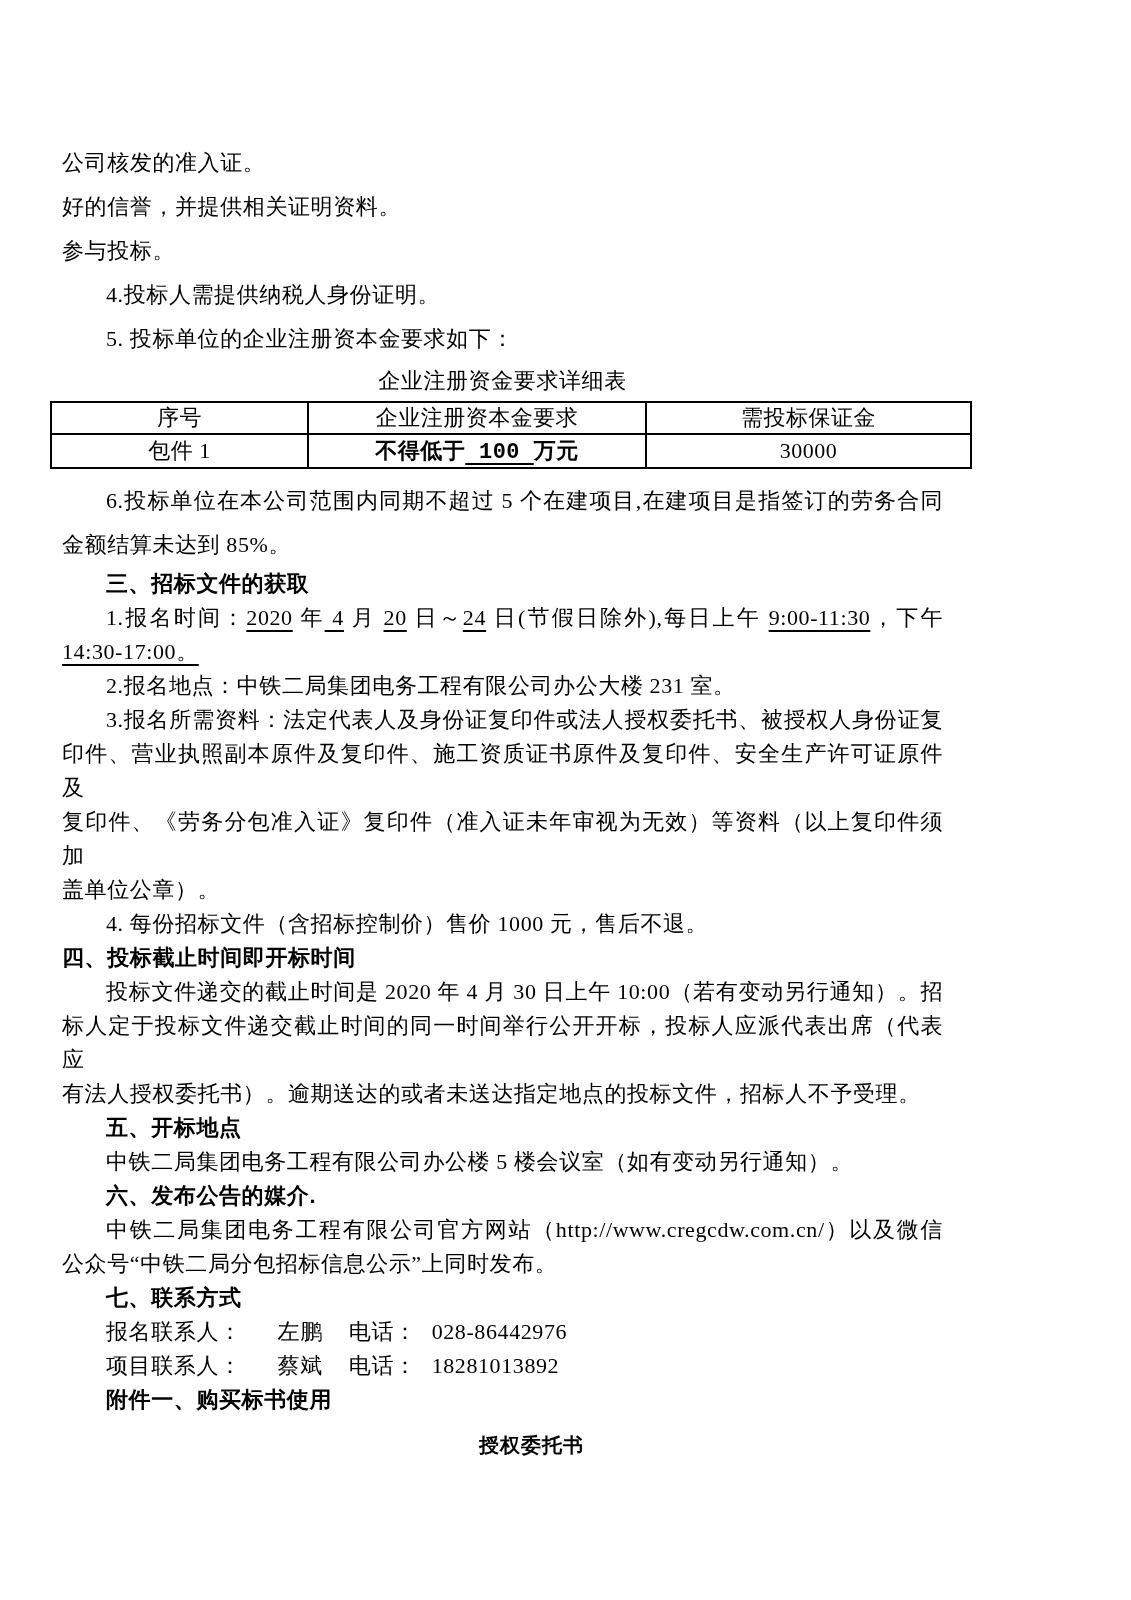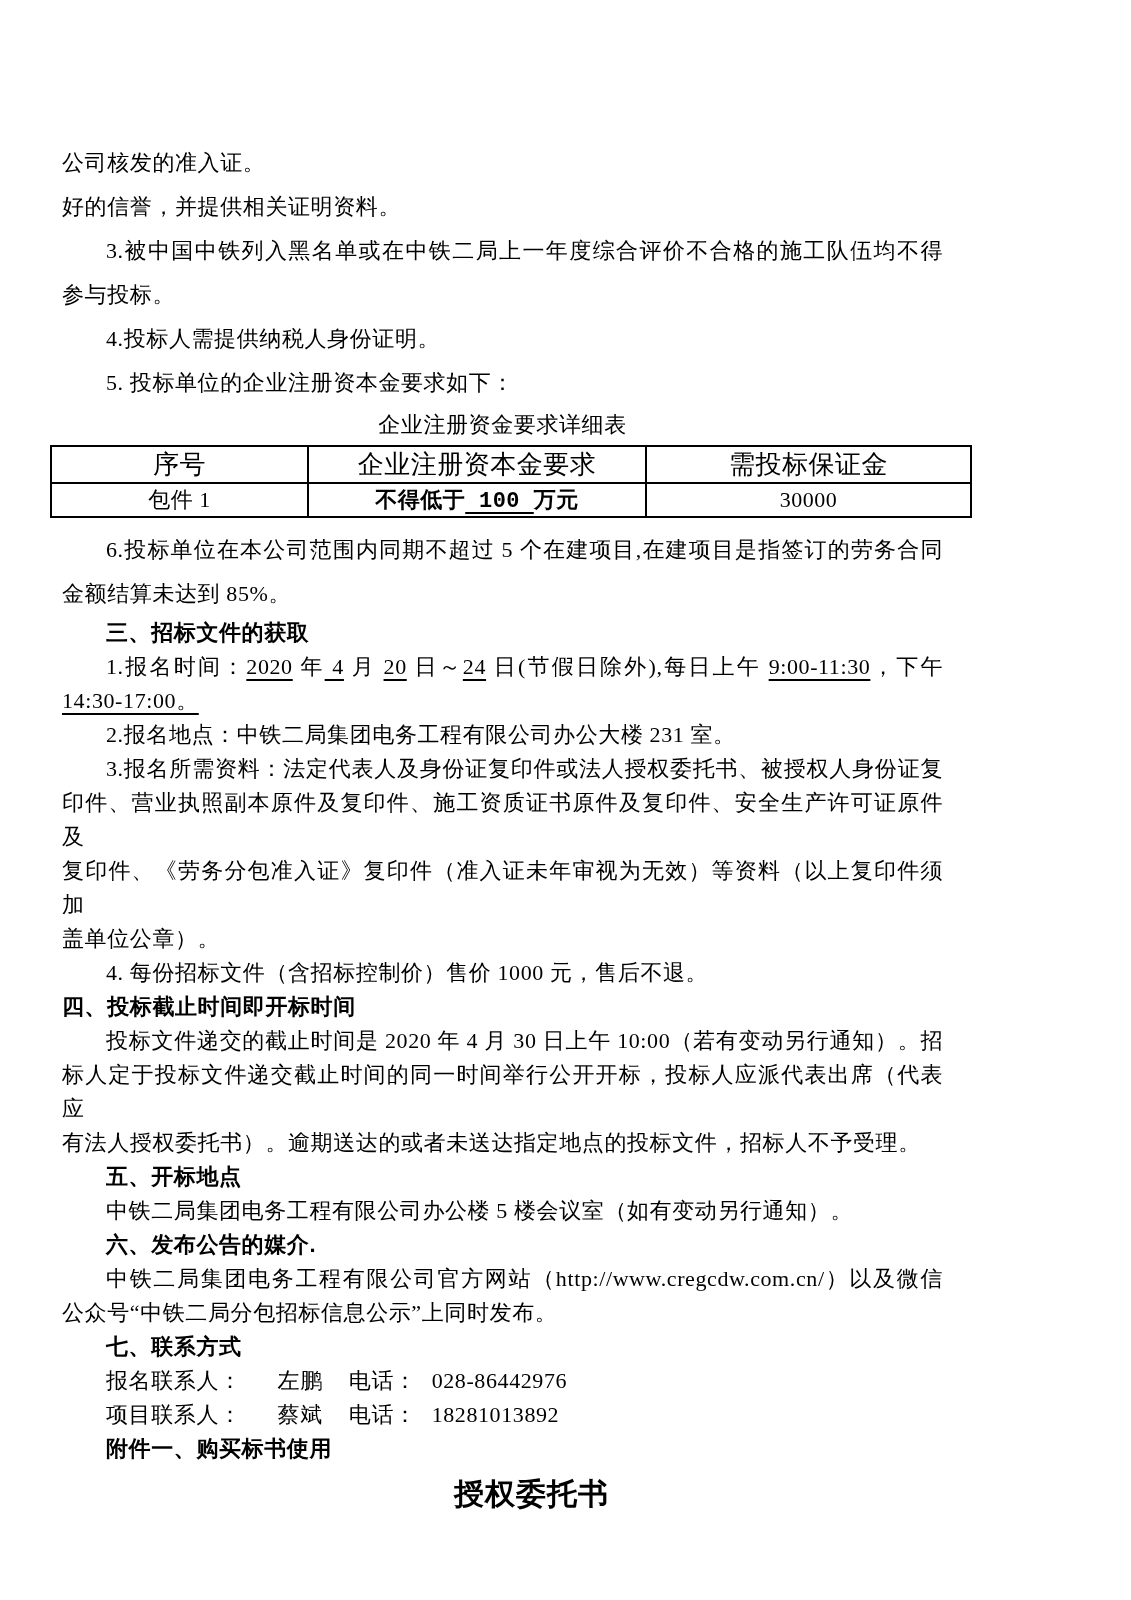--- a/index.html
+++ b/index.html
@@ -34,55 +34,54 @@
   table.capital {
     border-collapse:collapse;
     table-layout:fixed;
     width:920px;
     margin-left:-12px;
   }
   table.capital td {
     border:2px solid #000;
     text-align:center;
     vertical-align:middle;
-    font-size:26px;
+    font-size:22px;
     padding:0;
     letter-spacing:0.5px;
   }
   tr.hdr td { height:30px; }
   tr.data td { height:32px; font-size:22px; }
   td.req { font-family:Liberation Mono, monospace; font-weight:700; }
 
   .p6 { margin-top:10px; }
 
   
   .c-name  { margin-left:36px; }
   .c-plab  { margin-left:26px; }
   .c-phone { margin-left:15px; }
 
   .final-title {
     position:relative; left:29px;
     margin-top:6px;
     line-height:44px;
     text-align:center;
-    font-size:30px;
+    font-size:20px;
     font-weight:700;
     letter-spacing:1px;
   }
 </style>
 </head>
 <body>
 
 <div class="page">
   <div class="content">
 
     <div class="loose">
       <div class="line">公司核发的准入证。</div>
       <div class="line">好的信誉，并提供相关证明资料。</div>
-      <div class="line ind fill">3.被中国中铁列入黑名单或在中铁二局上一年度综合评价不合格的施工队伍均不得</div>
       <div class="line">参与投标。</div>
       <div class="line ind">4.投标人需提供纳税人身份证明。</div>
       <div class="line ind">5. 投标单位的企业注册资本金要求如下：</div>
     </div>
 
     <div class="tbl-title">企业注册资金要求详细表</div>
     <table class="capital">
       <colgroup>
         <col style="width:257px">
         <col style="width:338px">

